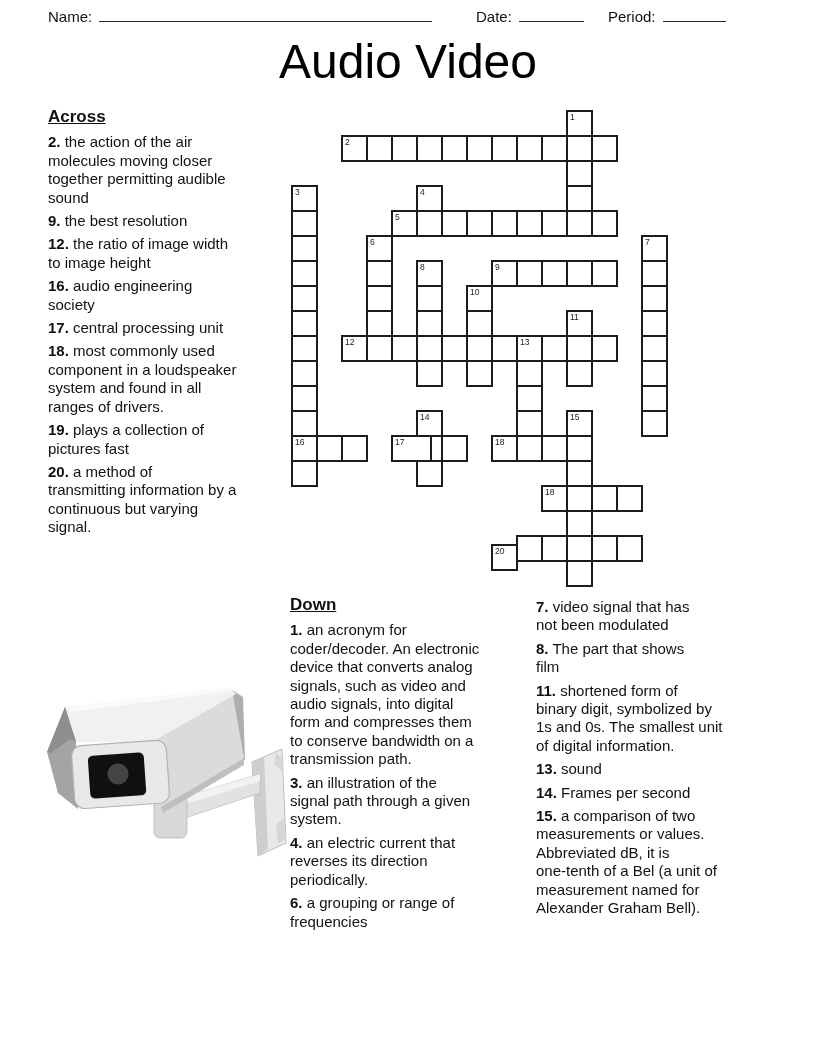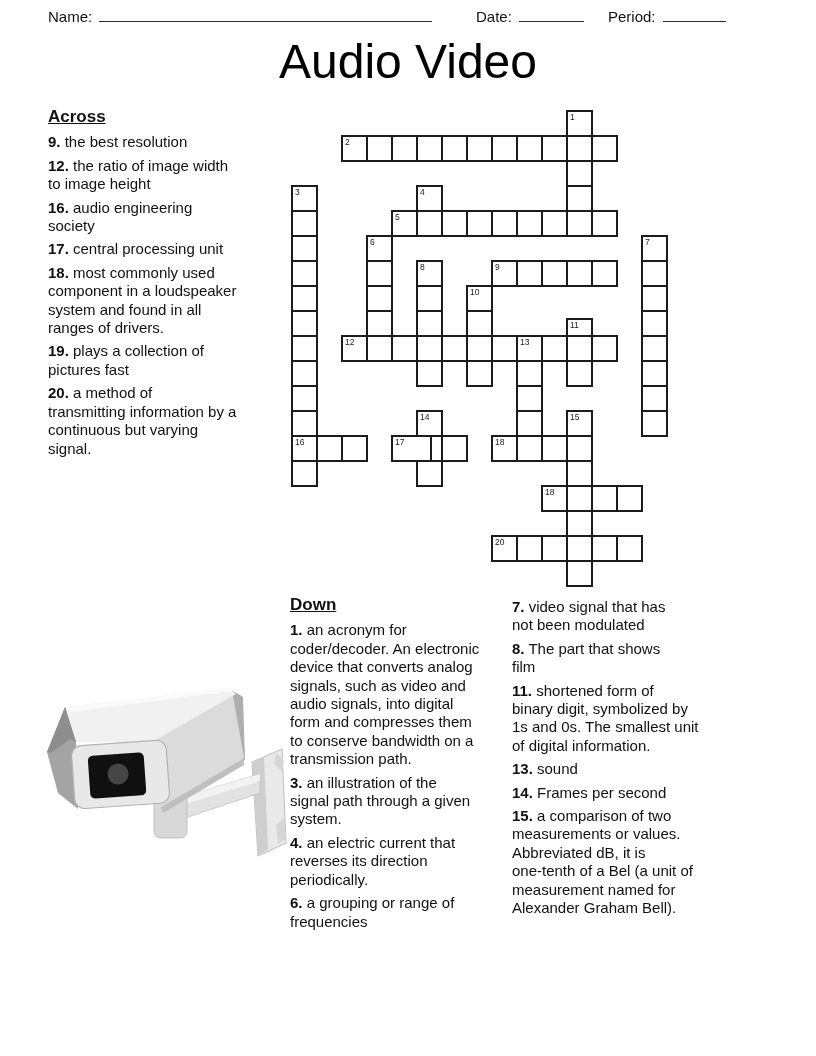--- a/index.html
+++ b/index.html
@@ -17,21 +17,21 @@
   
   .title{position:absolute;top:34px;left:0;width:816px;text-align:center;
          font-size:48px;font-weight:400;letter-spacing:0;color:#000;}
   
   .clues{position:absolute;font-size:15px;line-height:18.4px;}
   .clues h2{font-size:17px;font-weight:bold;text-decoration:underline;margin:0 0 7px 0;}
   .clue{margin:0 0 5px 0;white-space:pre-line;}
   .clue b{font-weight:bold;}
   .across-col{left:48px;top:108px;width:240px;}
   .down-col1{left:290px;top:596px;width:248px;}
-  .down-col2{left:512px;top:598px;width:236px;}
+  .down-col2{left:536px;top:598px;width:236px;}
   
   #grid{position:absolute;left:291px;top:110px;width:378px;height:478px;}
   .cell{position:absolute;width:27px;height:27px;box-sizing:border-box;
         border:2px solid #1c1c1c;background:#ffffff;}
   .cellnum{position:absolute;top:0px;left:2px;font-size:8.5px;line-height:10px;color:#222;}
   
   .camera{position:absolute;left:30px;top:665px;width:260px;height:215px;}
 </style>
 </head>
 <body>
@@ -39,20 +39,24 @@
 <div class="page">
 
   <div class="hdr-field hdr-name"><span>Name:</span><span class="blank w-name"></span></div>
   <div class="hdr-field hdr-date"><span>Date:</span><span class="blank w-date"></span></div>
   <div class="hdr-field hdr-period"><span>Period:</span><span class="blank w-period"></span></div>
 
   <div class="title">Audio Video</div>
 
   <div class="clues across-col">
     <h2>Across</h2>
+    <p class="clue"><b>2.</b> <span>the action of the air
+molecules moving closer
+together permitting audible
+sound</span></p>
     <p class="clue"><b>9.</b> <span>the best resolution</span></p>
     <p class="clue"><b>12.</b> <span>the ratio of image width
 to image height</span></p>
     <p class="clue"><b>16.</b> <span>audio engineering
 society</span></p>
     <p class="clue"><b>17.</b> <span>central processing unit</span></p>
     <p class="clue"><b>18.</b> <span>most commonly used
 component in a loudspeaker
 system and found in all
 ranges of drivers.</span></p>
@@ -143,21 +147,21 @@
       <div class="cell" style="left: 225px; top: 150px;"></div>
       <div class="cell" style="left: 250px; top: 150px;"></div>
       <div class="cell" style="left: 275px; top: 150px;"></div>
       <div class="cell" style="left: 300px; top: 150px;"></div>
       <div class="cell" style="left: 175px; top: 175px;">
         <span class="cellnum">10</span>
       </div>
       <div class="cell" style="left: 175px; top: 200px;"></div>
       <div class="cell" style="left: 175px; top: 225px;"></div>
       <div class="cell" style="left: 175px; top: 250px;"></div>
-      <div class="cell" style="left: 275px; top: 208px;">
+      <div class="cell" style="left: 275px; top: 200px;">
         <span class="cellnum">11</span>
       </div>
       <div class="cell" style="left: 275px; top: 225px;"></div>
       <div class="cell" style="left: 275px; top: 250px;"></div>
       <div class="cell" style="left: 50px; top: 225px;">
         <span class="cellnum">12</span>
       </div>
       <div class="cell" style="left: 100px; top: 225px;"></div>
       <div class="cell" style="left: 150px; top: 225px;"></div>
       <div class="cell" style="left: 200px; top: 225px;"></div>
@@ -192,21 +196,21 @@
       <div class="cell" style="left: 150px; top: 325px;"></div>
       <div class="cell" style="left: 200px; top: 325px;">
         <span class="cellnum">18</span>
       </div>
       <div class="cell" style="left: 250px; top: 325px;"></div>
       <div class="cell" style="left: 250px; top: 375px;">
         <span class="cellnum">18</span>
       </div>
       <div class="cell" style="left: 300px; top: 375px;"></div>
       <div class="cell" style="left: 325px; top: 375px;"></div>
-      <div class="cell" style="left: 200px; top: 425px;">
+      <div class="cell" style="left: 200px; top: 434px;">
         <span class="cellnum">20</span>
       </div>
       <div class="cell" style="left: 225px; top: 425px;"></div>
       <div class="cell" style="left: 250px; top: 425px;"></div>
       <div class="cell" style="left: 300px; top: 425px;"></div>
       <div class="cell" style="left: 325px; top: 425px;"></div>
     </div>
 
   <div class="clues down-col1">
     <h2>Down</h2>

